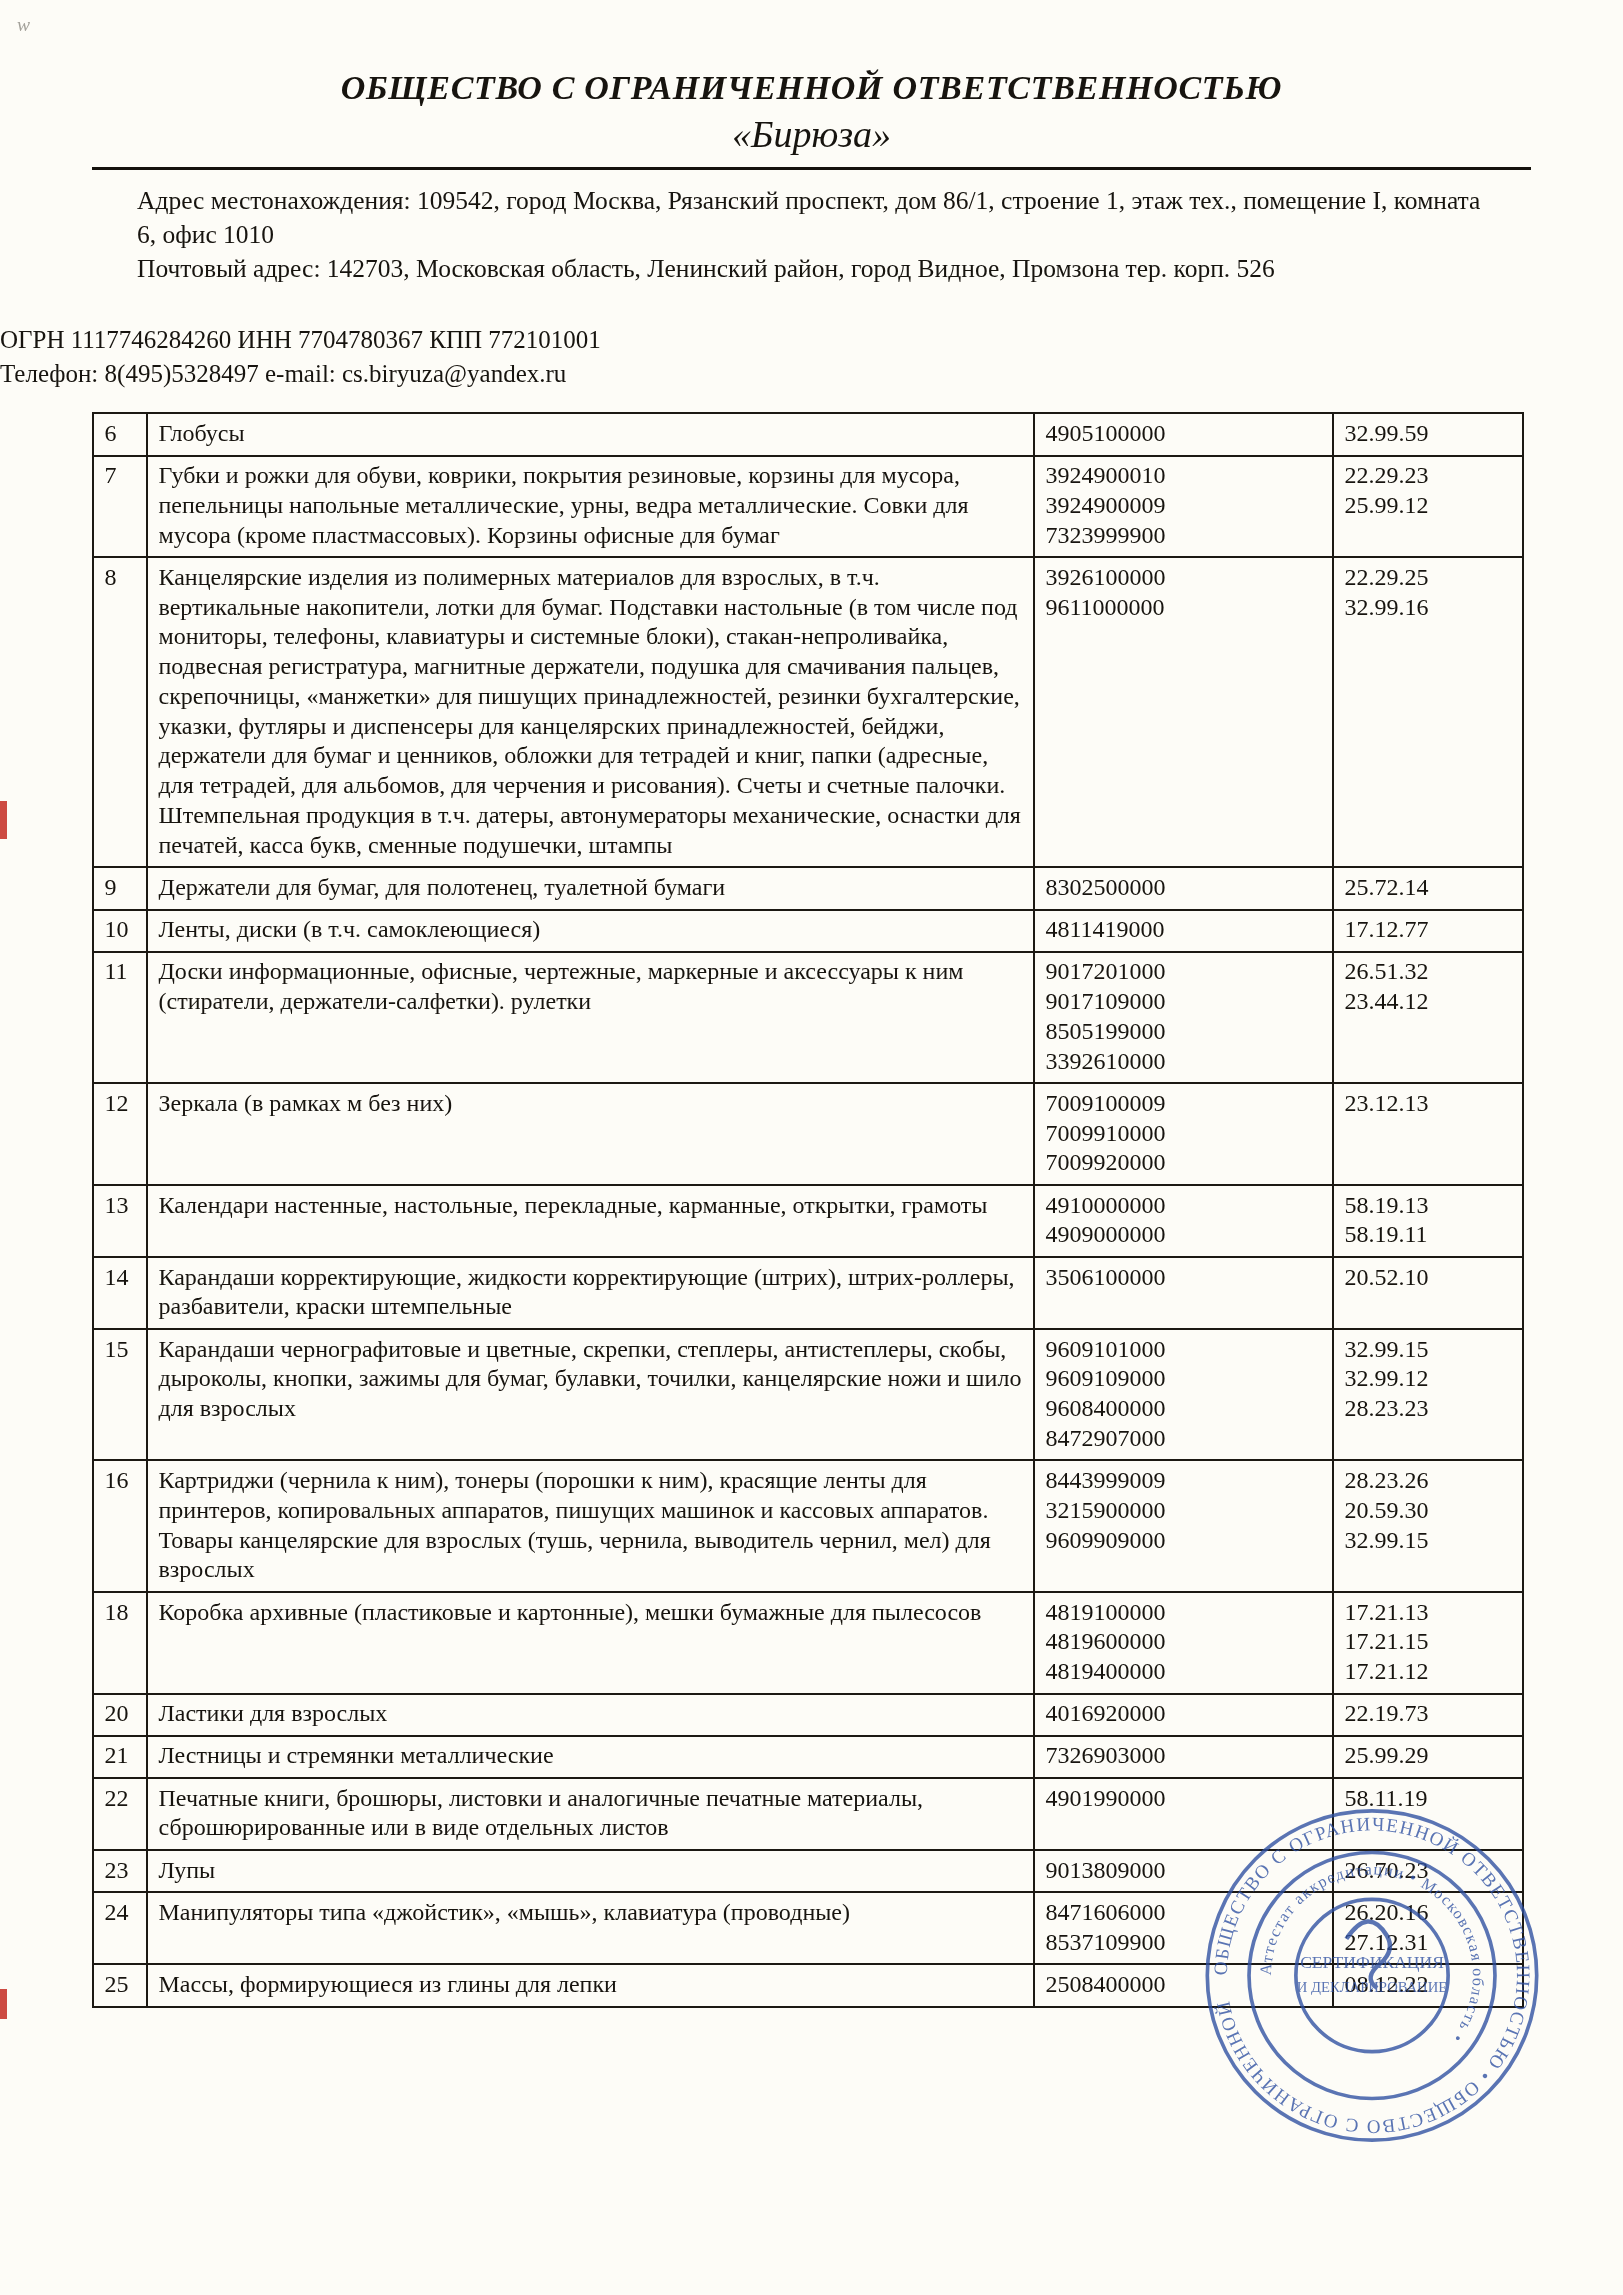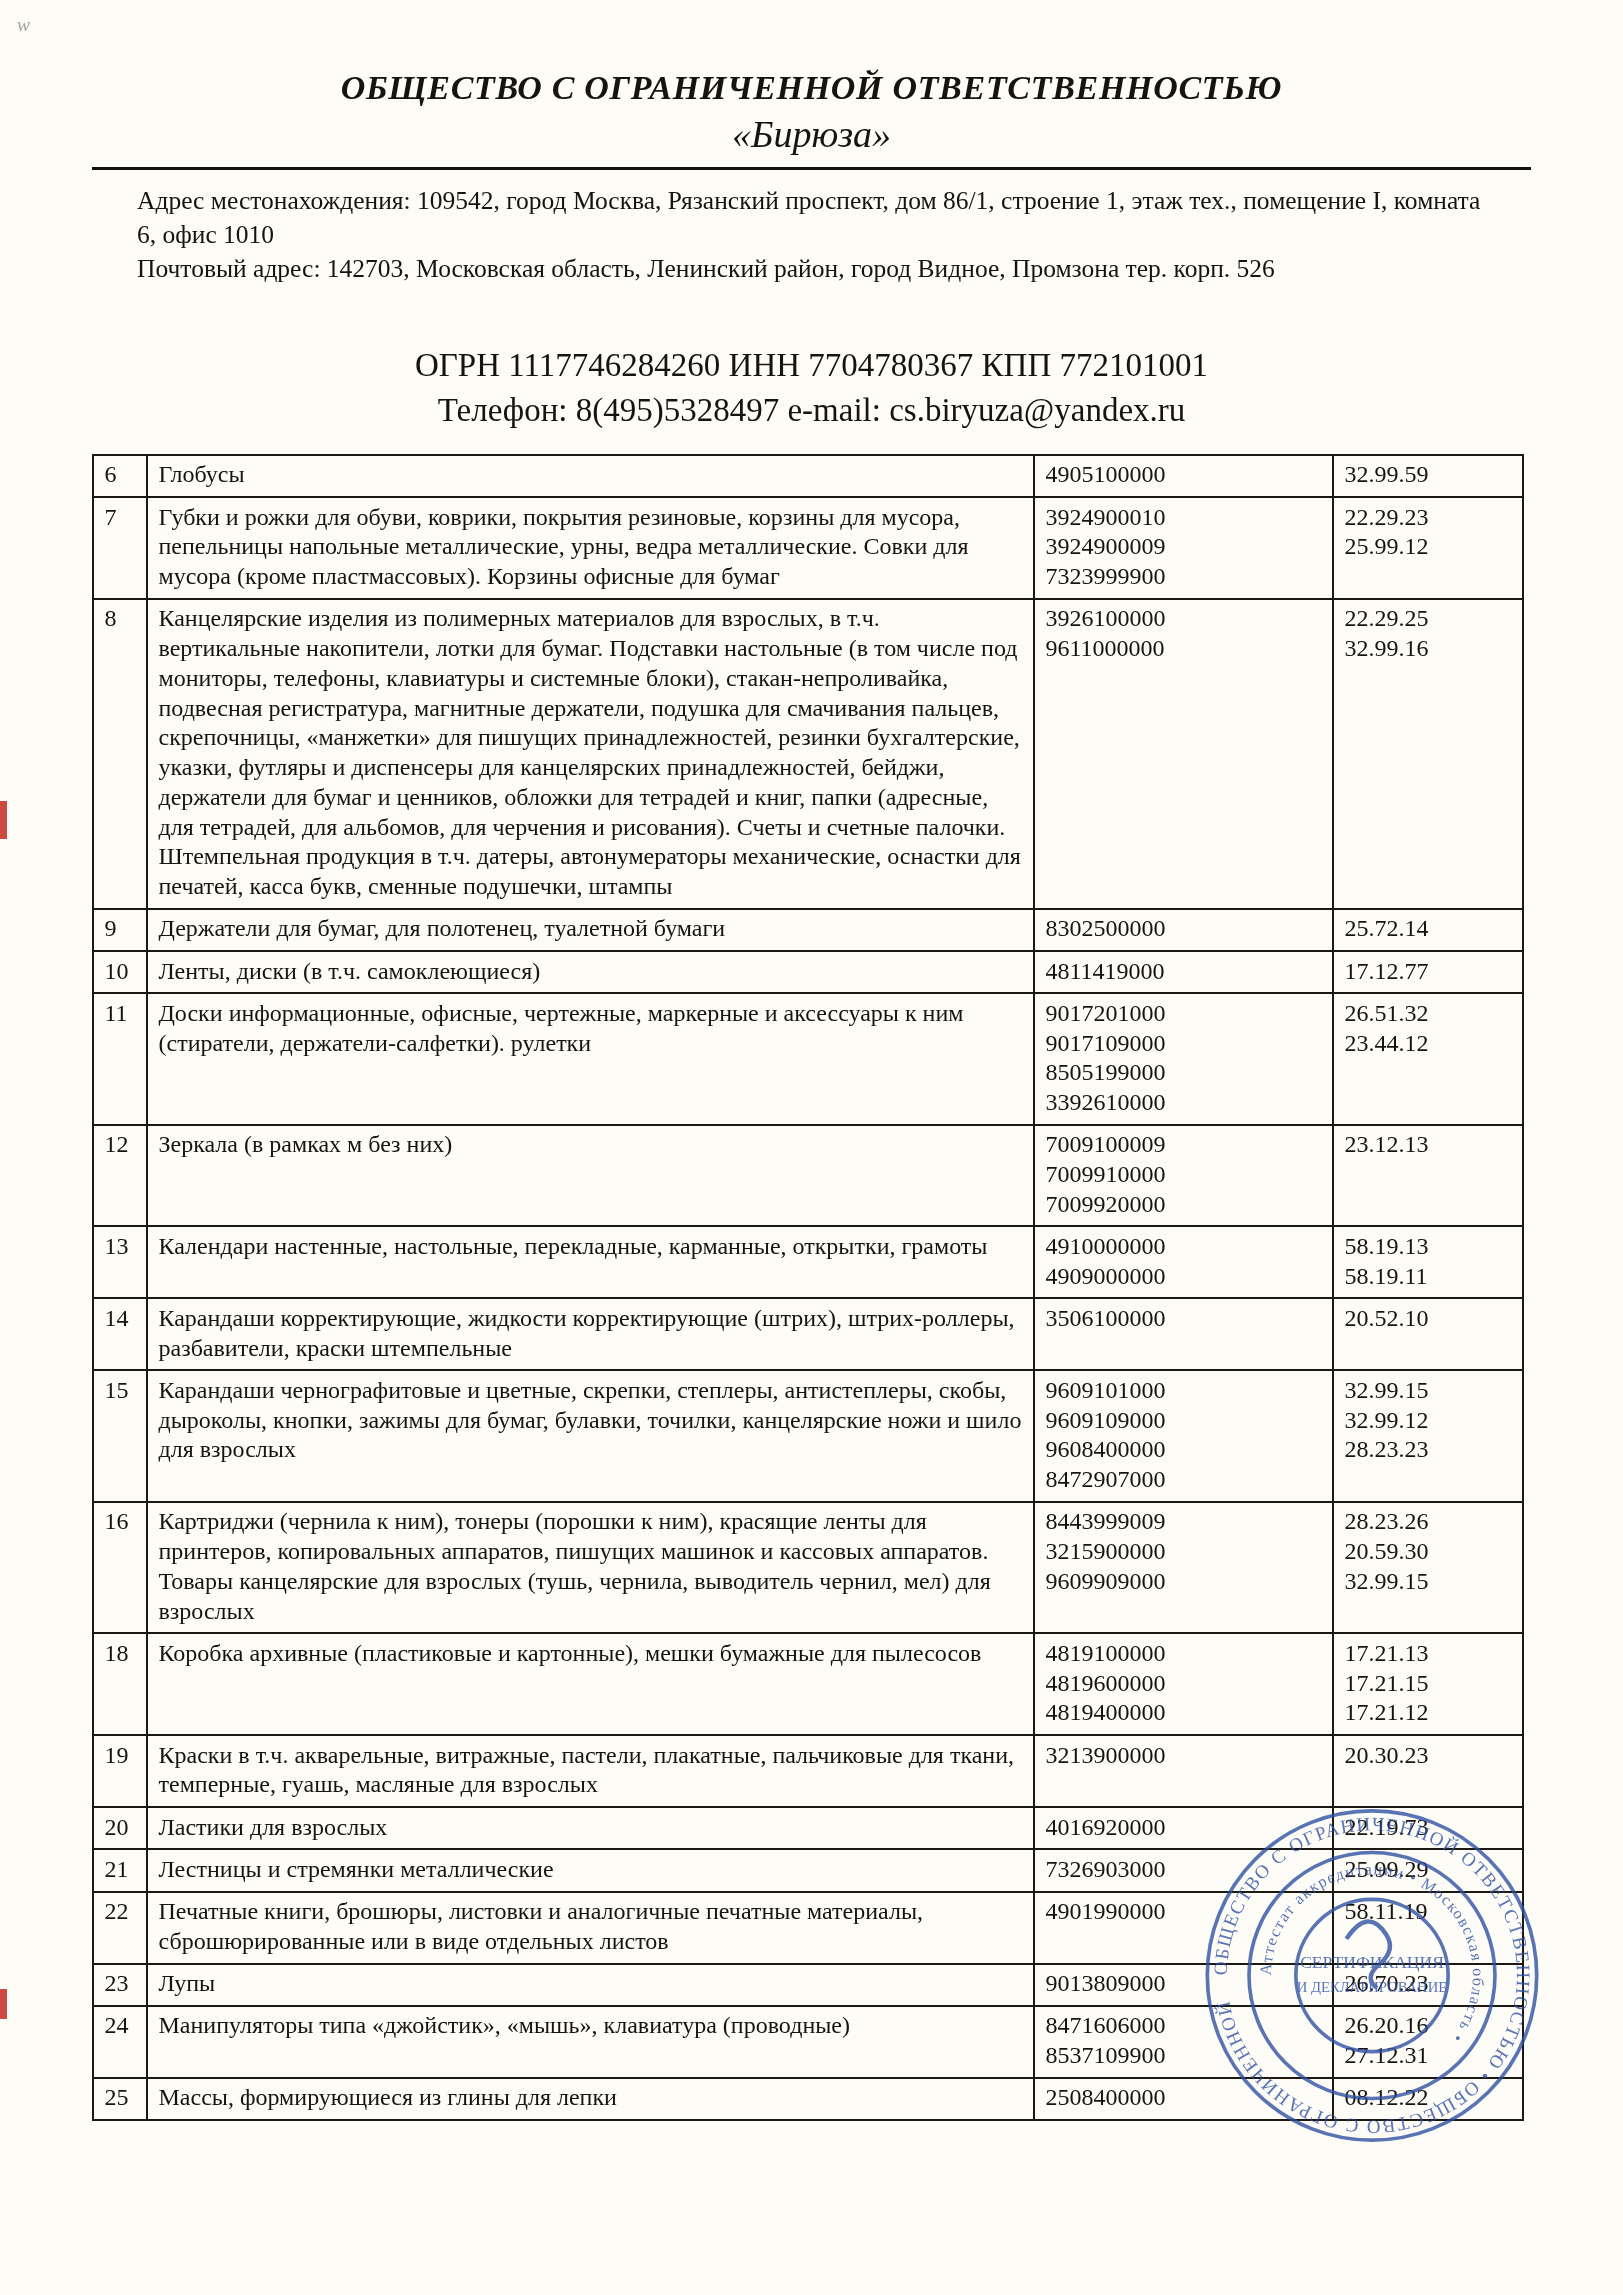--- a/index.html
+++ b/index.html
@@ -11,21 +11,21 @@
     font-family:"Liberation Serif", serif;
     color:#17140f;
     overflow:hidden;
     box-shadow:0 0 9.2px rgba(0,0,0,.25);
   }
   .header { text-align:center; padding-top:69px; }
   .title1 { font-size:34px; font-weight:bold; font-style:italic; letter-spacing:0.7px; }
   .title2 { font-size:38px; font-weight:normal; font-style:italic; margin-top:5.2px; }
   .rule   { height:3.3px; background:#15120d; margin:10.5px 92px 14.4px 92px; }
   .addr   { font-size:25.5px; line-height:1.32; margin:0 137px; text-align:left; }
-  .reg    { font-size:33px; line-height:1.34; margin-top:58px; text-align:center; }
+  .reg    { font-size:25px; line-height:1.34; margin-top:38px; text-align:left; }
 
   table.products {
     border-collapse:collapse;
     margin:22px 0 0 92px;
     width:1405px;
     table-layout:fixed;
   }
   table.products td {
     border:2px solid #1c1913;
     font-size:24px;
@@ -263,34 +263,20 @@
           </td>
           <td class="col-codes">
             <div>4819100000</div>
             <div>4819600000</div>
             <div>4819400000</div>
           </td>
           <td class="col-okpd">
             <div>17.21.13</div>
             <div>17.21.15</div>
             <div>17.21.12</div>
-          </td>
-        </tr>
-        <tr>
-          <td class="col-num">
-            <div>19</div>
-          </td>
-          <td class="col-desc">
-            <div>Краски в т.ч. акварельные, витражные, пастели, плакатные, пальчиковые для ткани, темперные, гуашь, масляные  для взрослых</div>
-          </td>
-          <td class="col-codes">
-            <div>3213900000</div>
-          </td>
-          <td class="col-okpd">
-            <div>20.30.23</div>
           </td>
         </tr>
         <tr>
           <td class="col-num">
             <div>20</div>
           </td>
           <td class="col-desc">
             <div>Ластики для взрослых</div>
           </td>
           <td class="col-codes">

